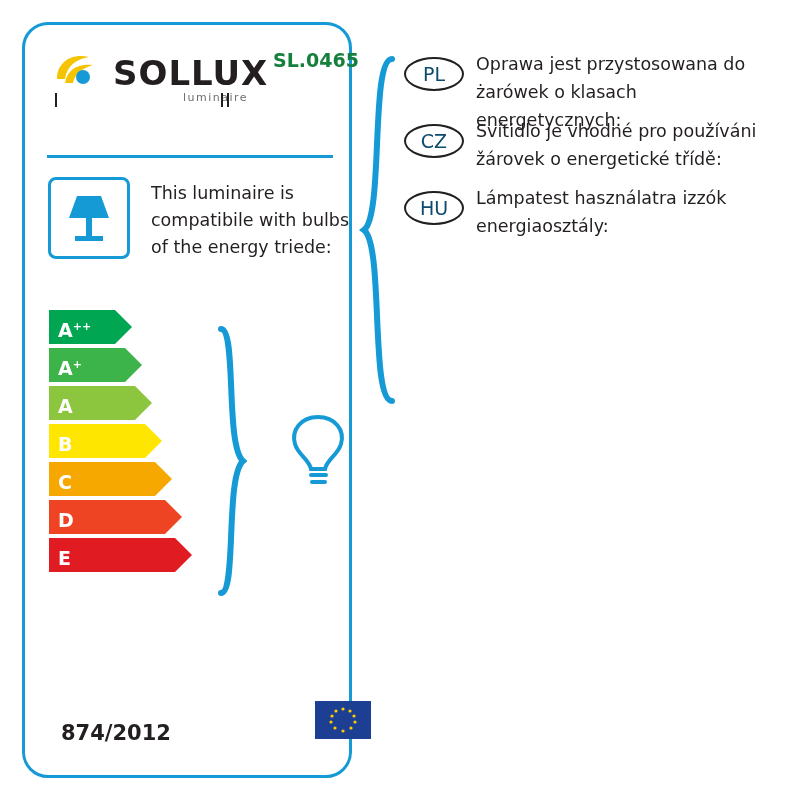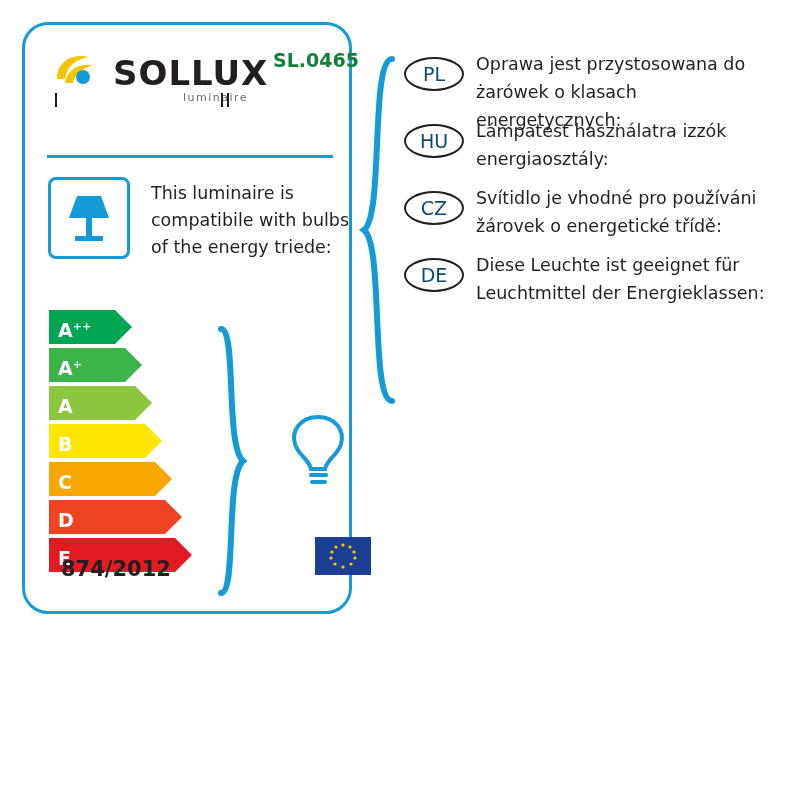--- a/index.html
+++ b/index.html
@@ -20,21 +20,21 @@
     width: 800px;
     height: 800px;
   }
 
   
   .card {
     position: absolute;
     left: 22px;
     top: 22px;
     width: 330px;
-    height: 592px;
+    height: 756px;
     border: 3px solid #159ad6;
     border-radius: 26px;
     box-sizing: border-box;
     background: #fff;
   }
 
   
   .logo-wrap {
     position: absolute;
     left: 28px;
@@ -329,26 +329,22 @@
   <svg class="big-brace" viewBox="0 0 38 350">
     <path d="M34 4 C12 4, 26 160, 6 175 C26 190, 12 346, 34 346" fill="none" stroke="#159ad6" stroke-width="6" stroke-linecap="round"></path>
   </svg>
 
   <div class="lang-list">
     <div class="lang-row">
       <div class="lang-oval">PL</div>
       <div class="lang-text">Oprawa jest przystosowana do żarówek o klasach energetycznych:</div>
     </div>
     <div class="lang-row">
+      <div class="lang-oval">CZ</div>
+      <div class="lang-text">Svítidlo je vhodné pro používáni žárovek o energetické třídě:</div>
+    </div>
+    <div class="lang-row">
       <div class="lang-oval">HU</div>
       <div class="lang-text">Lámpatest használatra izzók energiaosztály:</div>
     </div>
-    <div class="lang-row">
-      <div class="lang-oval">CZ</div>
-      <div class="lang-text">Svítidlo je vhodné pro používáni žárovek o energetické třídě:</div>
-    </div>
-    <div class="lang-row">
-      <div class="lang-oval">DE</div>
-      <div class="lang-text">Diese Leuchte ist geeignet für Leuchtmittel der Energieklassen:</div>
-    </div>
   </div>
 
 </div>
 
 </body></html>

